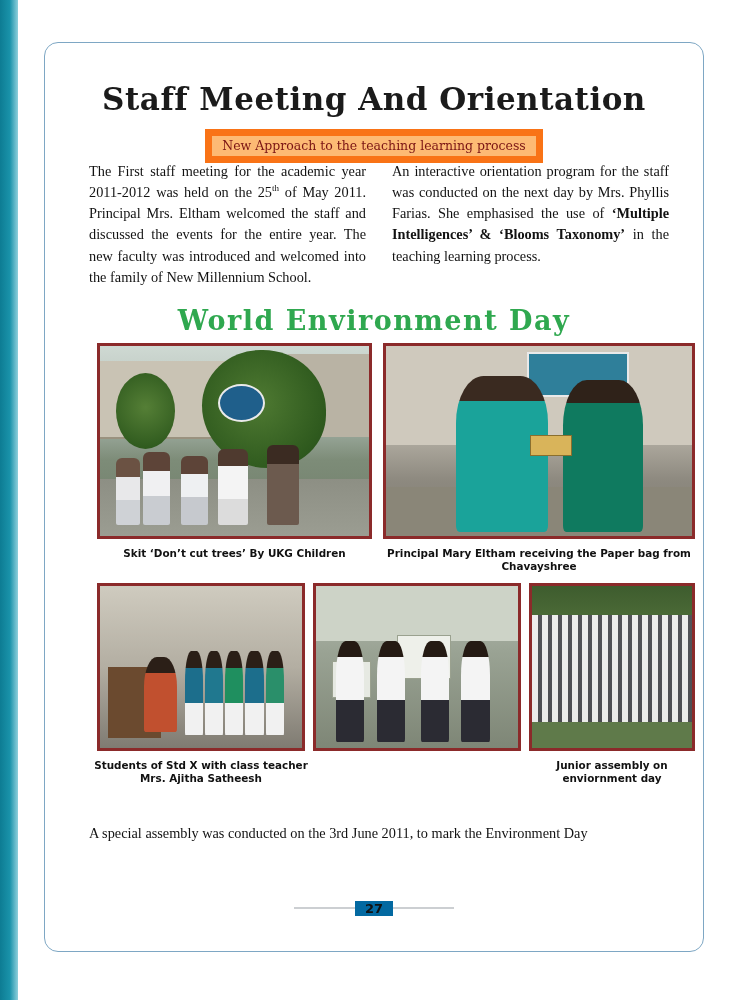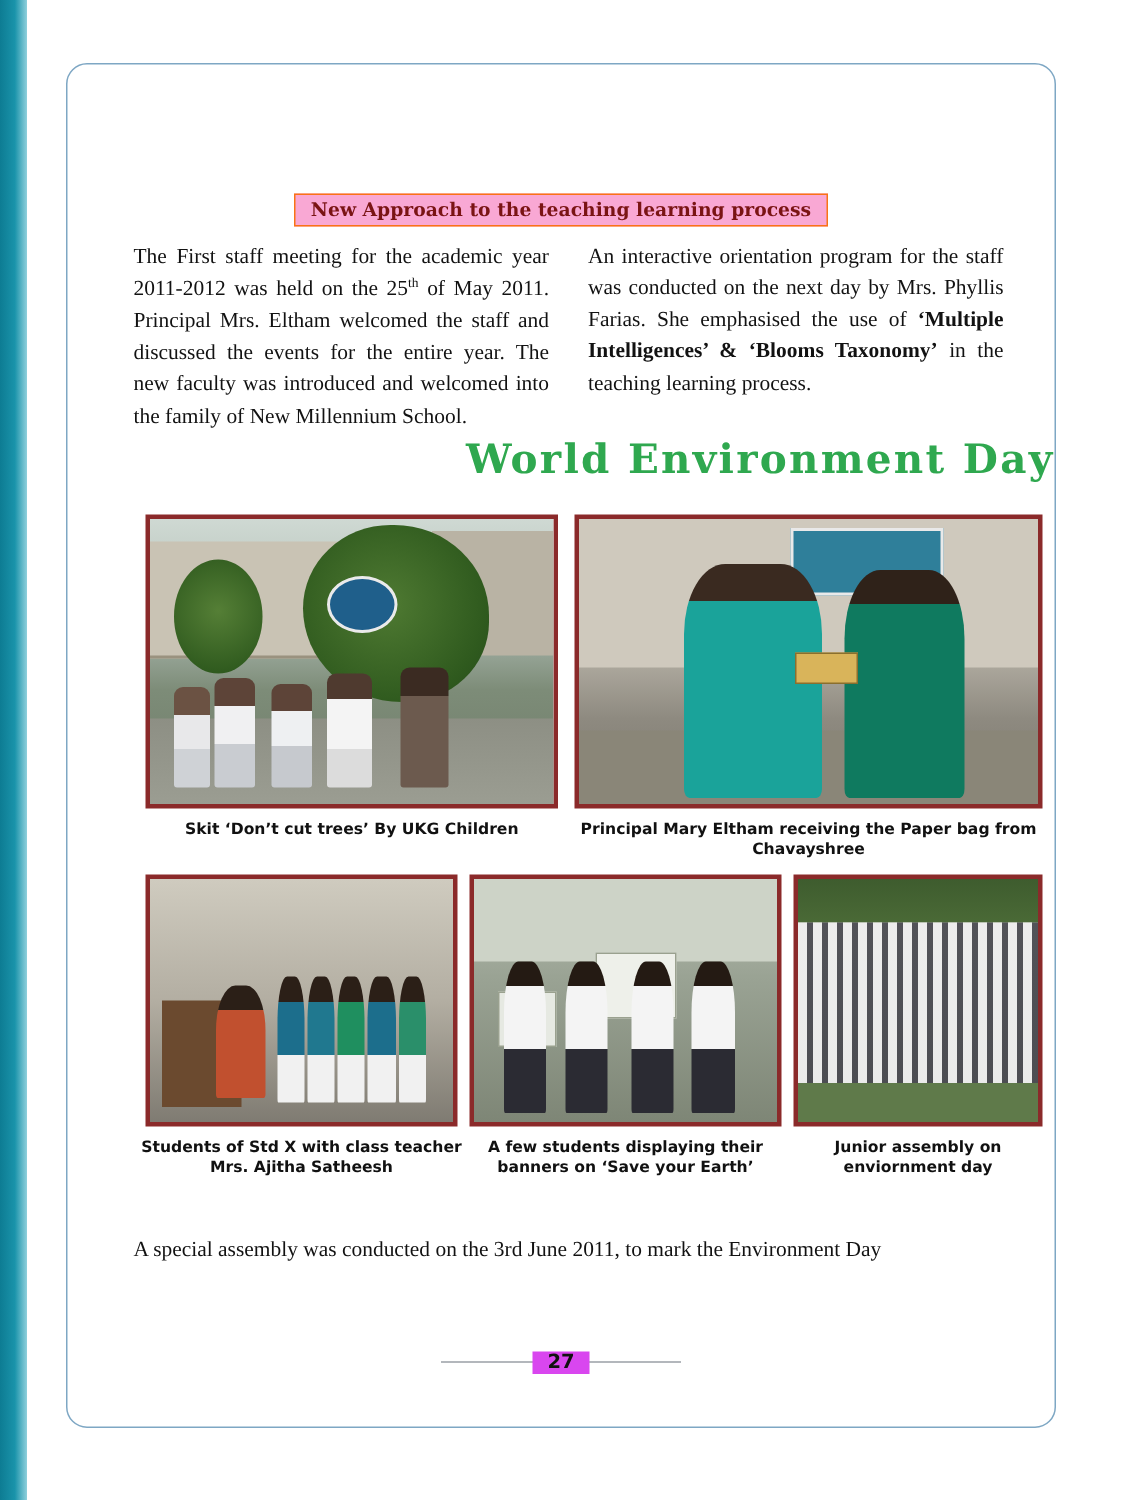--- a/index.html
+++ b/index.html
@@ -56,25 +56,25 @@
     letter-spacing: 0.5px;
     color: #1b1b1b;
   }
   .subtitle-bar {
     position: absolute;
     top: 86px; left: 0; right: 0;
     text-align: center;
   }
   .subtitle-bar span {
     display: inline-block;
-    border: 1px solid #f97316;
-    background: #f9a8d4;
+    border: 7px solid #f97316;
+    background: #fdba74;
     padding: 2px 10px 3px 10px;
     font-family: "DejaVu Serif", serif;
-    font-weight: bold;
+    font-weight: normal;
     font-size: 12.5px;
     color: #7a1414;
   }
 
   
   .cols {
     position: absolute;
     top: 118px;
     left: 40px;
     right: 34px;
@@ -89,22 +89,22 @@
     color: #121212;
     font-family: "Liberation Serif", serif;
   }
   .col p { margin: 0 0 9px 4px; }
   .col b { font-weight: bold; }
   sup { font-size: 9px; vertical-align: super; }
 
   
   .green-heading {
     position: absolute;
-    top: 248px; left: 0; right: 0;
-    text-align: right;
+    top: 262px; left: 0; right: 0;
+    text-align: center;
     font-family: "DejaVu Serif", serif;
     font-weight: bold;
     font-size: 27px;
     color: #2fa84f;
     letter-spacing: 1.5px;
   }
 
   
   .photo {
     position: absolute;
@@ -208,37 +208,38 @@
   .pagenum .rule {
     position: absolute;
     left: 50%; top: 50%;
     width: 160px; height: 1px;
     background: #9aa0a6;
     transform: translate(-50%,-50%);
   }
   .pagenum .num {
     position: relative;
     display: inline-block;
-    background: #d946ef;
+    background: #0369a1;
     padding: 0 10px;
     font-family: "DejaVu Sans", sans-serif;
     font-weight: bold;
     font-size: 13px;
     color: #111;
   }
 </style>
 </head>
 <body>
 
 <div class="spine"></div>
 <div class="spine-inner"></div>
 
 <div class="page">
   <div class="page-inner"></div>
 
+  <div class="title-main">Staff Meeting And Orientation</div>
 
   <div class="subtitle-bar">
     <span>New Approach to the teaching learning process</span>
   </div>
 
   <div class="cols">
     <div class="col">
       <p>
         <span>The First staff meeting for the academic year 2011-2012 was held on the 25</span><sup>th</sup><span> of May 2011. Principal Mrs. Eltham welcomed the staff and discussed the events for the entire year. The new faculty was introduced and welcomed into the family of New Millennium School.</span>
       </p>
@@ -295,22 +296,20 @@
   <div class="photo" id="ph4">
     <div class="bg"></div>
       <div class="wall"></div>
       <div class="b1"></div>
       <div class="b2"></div>
     <div class="st a"></div>
       <div class="st b"></div>
       <div class="st c"></div>
       <div class="st d"></div>
   </div>
-  <div class="cap cap4" style="white-space:pre-line;">A few students displaying their
-banners on ‘Save your Earth’</div>
 
   <div class="photo" id="ph5">
     <div class="bg"></div>
       <div class="trees"></div>
       <div class="crowd"></div>
       <div class="grass"></div>
   </div>
   <div class="cap cap5" style="white-space:pre-line;">Junior assembly on
 enviornment day</div>
 

